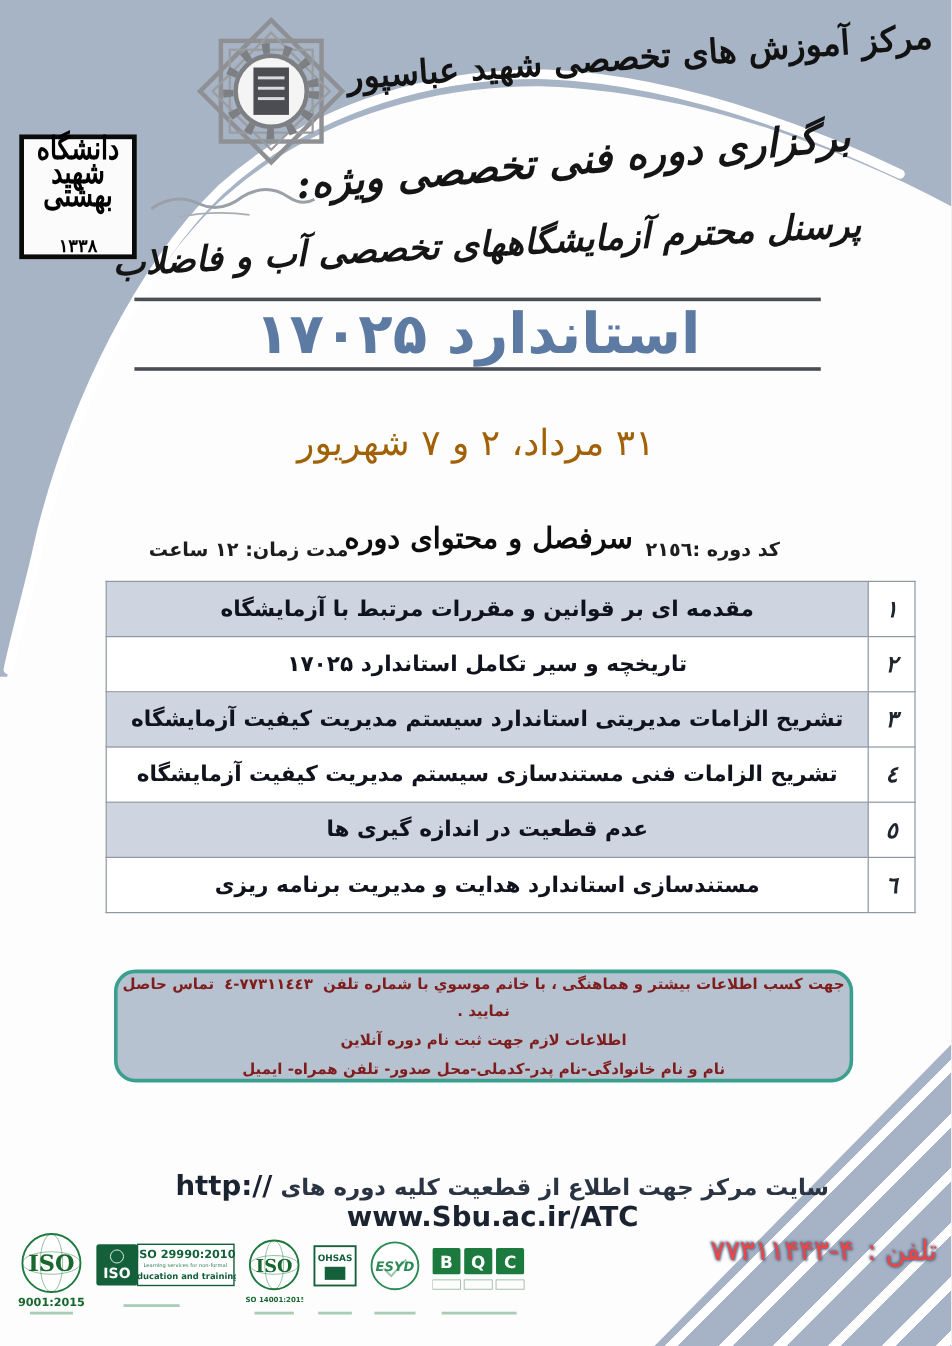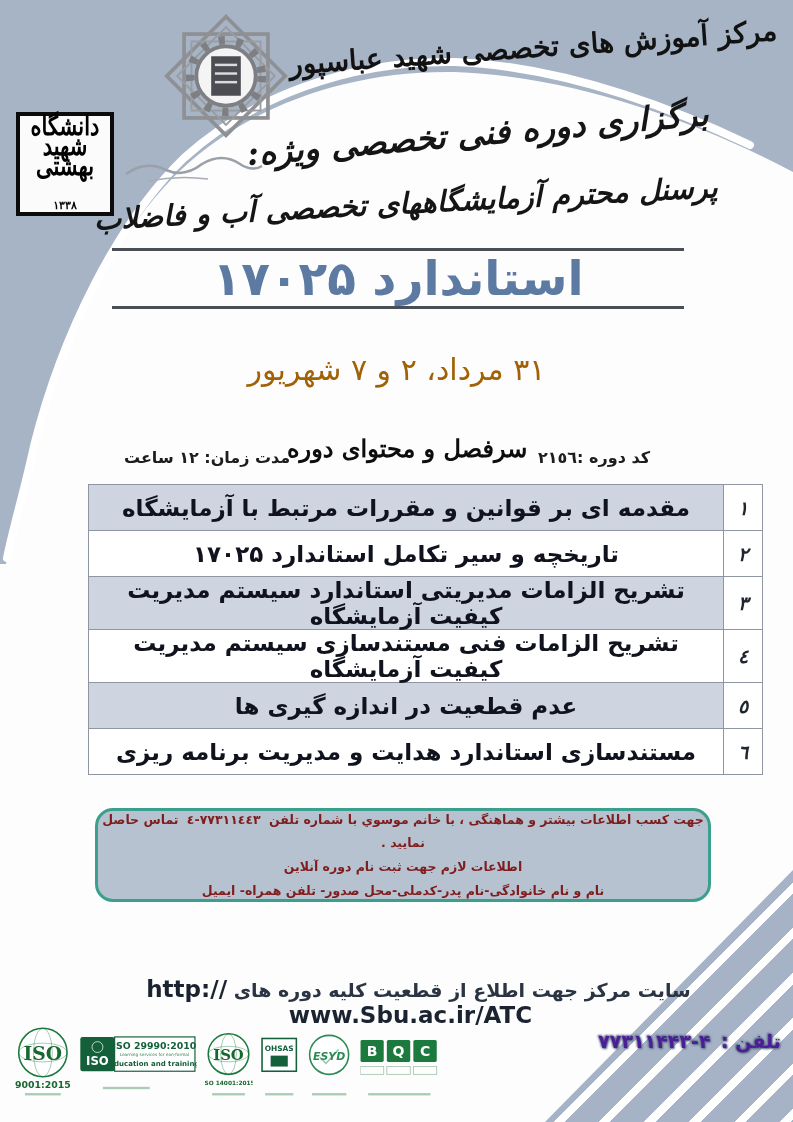--- a/index.html
+++ b/index.html
@@ -25,21 +25,21 @@
     font-family:"DejaVu Serif",serif;font-style:italic;font-weight:bold;
     font-size:29px;color:#151515;transform:rotate(-3deg);transform-origin:right center;white-space:nowrap;
   }
   .uni-logo{
     position:absolute;top:112px;left:16px;width:90px;height:96px;z-index:3;
     border:4px solid #0b0b0b;background:#fbfbfb;
     display:flex;flex-direction:column;justify-content:center;align-items:center;
     font-family:"DejaVu Serif",serif;font-weight:bold;color:#000;
   }
   .uni-logo .w{font-size:21px;line-height:0.95;letter-spacing:-1px;transform:scaleY(1.25);}
-  .uni-logo .y{font-size:11px;margin-top:23px;letter-spacing:1px;}
+  .uni-logo .y{font-size:15px;margin-top:23px;letter-spacing:1px;}
   .emblem{position:absolute;top:2px;left:152px;z-index:2;}
   .squiggle{position:absolute;top:148px;left:118px;z-index:2;}
   
   .course-title{
     position:absolute;top:248px;left:112px;width:572px;z-index:3;
     text-align:center;font-size:47px;font-weight:800;letter-spacing:3px;
     color:#5d7aa3;line-height:1.0;padding:4px 0 4px 0;
     border-top:3px solid #4a4e55;border-bottom:3px solid #4a4e55;direction:rtl;
   }
   .course-dates{
@@ -54,21 +54,21 @@
   table.syllabus{
     position:absolute;top:484px;left:88px;width:675px;z-index:3;
     border-collapse:collapse;direction:rtl;
   }
   table.syllabus td{border:1px solid #8f96a2;}
   td.num{
     width:36px;text-align:center;font-style:italic;font-weight:bold;
     font-size:19px;color:#20262e;background:#ffffff;
   }
   td.txt{
-    text-align:center;font-weight:bold;font-size:23px;color:#10131d;
+    text-align:center;font-weight:bold;font-size:18px;color:#10131d;
     height:45px;padding:0 10px;background:#ffffff;
   }
   tr:nth-child(odd) td.txt{background:#ced5e1;}
   
   .contact-box{
     position:absolute;top:808px;left:95px;width:610px;height:88px;z-index:3;
     border:3px solid #3b9f8d;border-radius:18px;background:#b7c2d1;
     direction:rtl;display:flex;flex-direction:column;justify-content:center;
     text-align:center;color:#7f1d1d;font-weight:bold;font-size:12.5px;line-height:1.9;
   }
@@ -81,21 +81,21 @@
   }
   .website-line .url{direction:ltr;unicode-bidi:embed;font-size:23px;color:#1b2330;margin:0 8px;}
   
   .stripes{
     position:absolute;left:545px;top:870px;width:248px;height:252px;z-index:1;
     background:repeating-linear-gradient(135deg,#a6b3c6 0 24px,#ffffff 24px 32px);
     clip-path:polygon(100% 0,100% 100%,0 100%);
   }
   .phone-line,.fax-line{
     position:absolute;z-index:4;direction:rtl;white-space:nowrap;
-    font-size:19px;font-weight:700;color:#4c1d95;
+    font-size:23px;font-weight:400;color:#ef4444;
     text-shadow:1px 1px 2px #5d6f8a,-1px -1px 2px #5d6f8a,0 0 3px #5d6f8a;
   }
   .phone-line{top:1030px;right:12px;}
   .fax-line{top:1083px;right:6px;}
   .phone-line .ltr-num,.fax-line .ltr-num{direction:ltr;unicode-bidi:embed;margin:0 4px;}
   
   .logos-row{
     position:absolute;top:1026px;left:14px;z-index:3;display:flex;align-items:flex-start;gap:10px;
     transform:scale(0.78);transform-origin:top left;
   }

